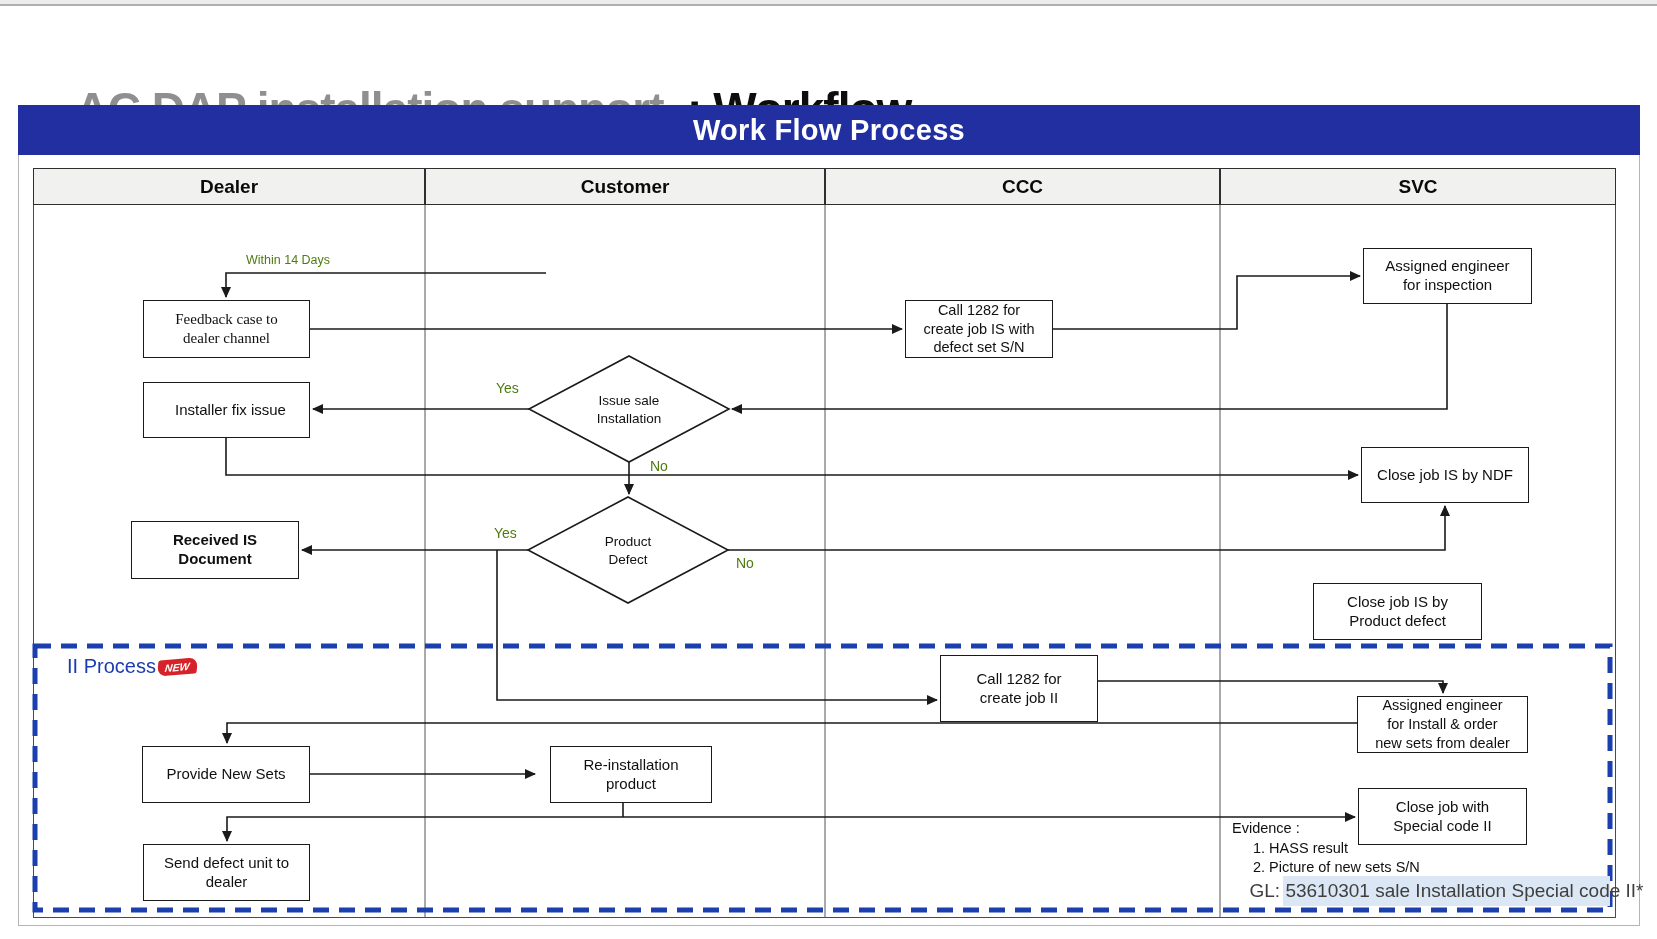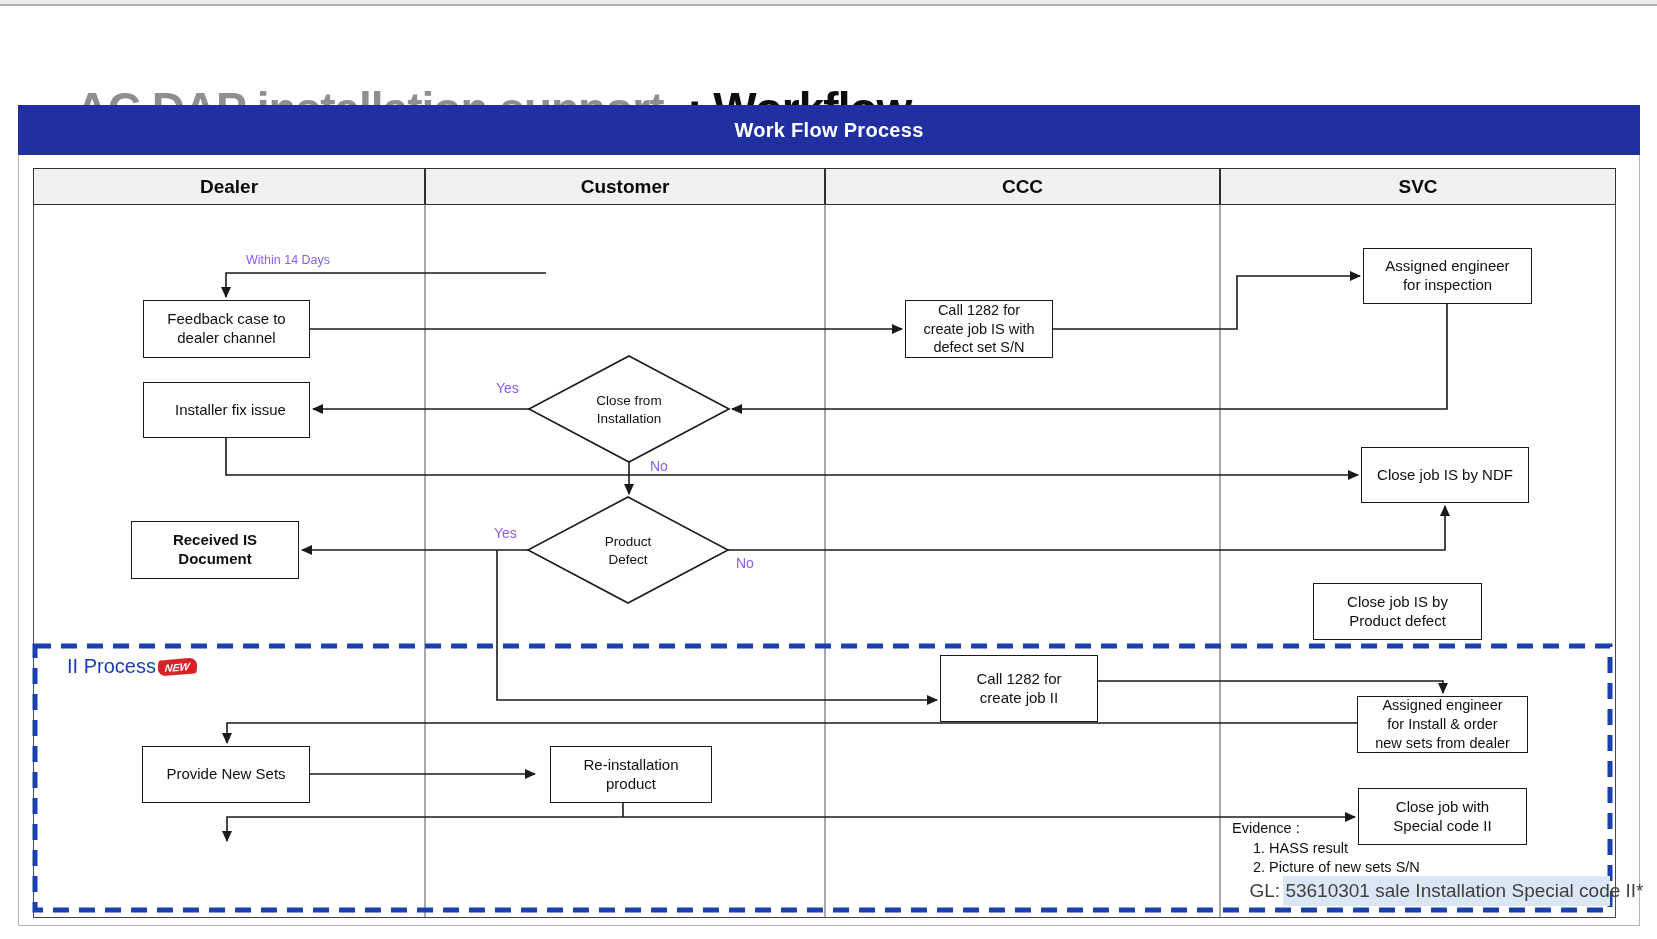--- a/index.html
+++ b/index.html
@@ -11,41 +11,41 @@
 
   .title { position:absolute; left:30px; top:28px; font-size:46px; font-weight:bold;
            letter-spacing:-1px; white-space:pre; }
   .title .gray  { color:#8f8f8f; white-space:pre; }
   .title .black { color:#0d0d0d; white-space:pre; }
 
   .outer-frame { position:absolute; left:18px; top:105px; width:1622px; height:821px;
                  border:1px solid #b5b5b5; background:#fff; }
 
   .banner { position:absolute; left:18px; top:105px; width:1622px; height:50px;
-            background:#212fa0; color:#fff; font-size:20px; font-weight:bold;
+            background:#212fa0; color:#fff; font-size:29px; font-weight:bold;
             display:flex; align-items:center; justify-content:center; letter-spacing:.3px; }
 
   .table-frame { position:absolute; left:33px; top:168px; width:1583px; height:750px;
                  border:1px solid #4a4a4a; }
 
   .hcell { position:absolute; top:168px; height:37px; background:#f1f1ef;
            border:1px solid #2f2f2f; display:flex; align-items:center; justify-content:center;
            font-size:19px; font-weight:bold; color:#0a0a0a; z-index:3; }
 
   svg.layer { position:absolute; left:0; top:0; width:1657px; height:939px; z-index:1; }
 
   .box { position:absolute; background:#fff; border:1.5px solid #1a1a1a;
          display:flex; align-items:center; justify-content:center; text-align:center;
          white-space:pre-line; font-size:15px; line-height:1.25; color:#101010; z-index:2; }
   .box.small { font-size:14.5px; line-height:1.3; }
 
   .dlabel { position:absolute; text-align:center; white-space:pre-line; font-size:13.5px;
             color:#101010; line-height:1.3; z-index:2; }
 
-  .elabel { position:absolute; font-size:14px; color:#8b5cf6; z-index:2; white-space:nowrap; }
+  .elabel { position:absolute; font-size:14px; color:#4d7c0f; z-index:2; white-space:nowrap; }
   .elabel.tiny { font-size:12.5px; }
 
   .iiprocess { position:absolute; left:67px; top:655px; z-index:2; font-size:20px;
                font-weight:500; color:#1b3bb3; white-space:nowrap; }
   .new-badge { display:inline-block; background:#d6232a; color:#fff; font-size:10.5px;
                font-weight:bold; font-style:italic; padding:2px 7px; margin-left:2px;
                transform:skew(-10deg) rotate(-5deg); border-radius:2px 9px 2px 9px;
                vertical-align:2px; }
 
   .evidence { position:absolute; z-index:2; font-size:14.5px; color:#101010; white-space:nowrap; }
@@ -107,21 +107,21 @@
       <path d="M310,774 L535,774" marker-end="url(#arr)"></path>
       <path d="M623,803 L623,817"></path>
       <path d="M623,817 L1355,817" marker-end="url(#arr)"></path>
       <path d="M623,817 L227,817 L227,841" marker-end="url(#arr)"></path>
     </g>
 
     <polygon points="629,356 729,409 629,462 529,409" fill="#fff" stroke="#1a1a1a" stroke-width="1.6"></polygon>
     <polygon points="628,497 728,550 628,603 528,550" fill="#fff" stroke="#1a1a1a" stroke-width="1.6"></polygon>
   </svg>
 
-  <div class="box" style="left:143px;  top:300px; width:167px; height:58px;">Feedback case to
+  <div class="box" style="left:143px;  top:300px; width:167px; height:58px;font-family:Liberation Serif, serif;">Feedback case to
 dealer channel</div>
   <div class="box small" style="left:905px;  top:300px; width:148px; height:58px;">Call 1282 for
 create job IS with
 defect set S/N</div>
   <div class="box" style="left:1363px; top:248px; width:169px; height:56px;">Assigned engineer
 for inspection</div>
   <div class="box" style="left:143px;  top:382px; width:167px; height:56px;padding-left:8px;">Installer fix issue</div>
   <div class="box" style="left:1361px; top:447px; width:168px; height:56px;">Close job IS by NDF</div>
   <div class="box" style="left:131px;  top:521px; width:168px; height:58px;font-weight:bold;">Received IS
 Document</div>
@@ -130,22 +130,24 @@
   <div class="box" style="left:940px;  top:655px; width:158px; height:67px;">Call 1282 for
 create job II</div>
   <div class="box small" style="left:1357px; top:696px; width:171px; height:57px;">Assigned engineer
 for Install &amp; order
 new sets from dealer</div>
   <div class="box" style="left:142px;  top:746px; width:168px; height:57px;">Provide New Sets</div>
   <div class="box" style="left:538px;  top:746px; width:162px; height:57px;margin-left:12px;">Re-installation
 product</div>
   <div class="box" style="left:1358px; top:788px; width:169px; height:57px;">Close job with
 Special code II</div>
+  <div class="box" style="left:143px;  top:844px; width:167px; height:57px;">Send defect unit to
+dealer</div>
 
-  <div class="dlabel" style="left:559px; top:392px; width:140px;">Close from
+  <div class="dlabel" style="left:559px; top:392px; width:140px;">Issue sale
 Installation</div>
   <div class="dlabel" style="left:558px; top:533px; width:140px;">Product
 Defect</div>
 
   <div class="elabel tiny" style="left:246px; top:253px;">Within 14 Days</div>
   <div class="elabel" style="left:496px; top:380px;">Yes</div>
   <div class="elabel" style="left:650px; top:458px;">No</div>
   <div class="elabel" style="left:494px; top:525px;">Yes</div>
   <div class="elabel" style="left:736px; top:555px;">No</div>
 

